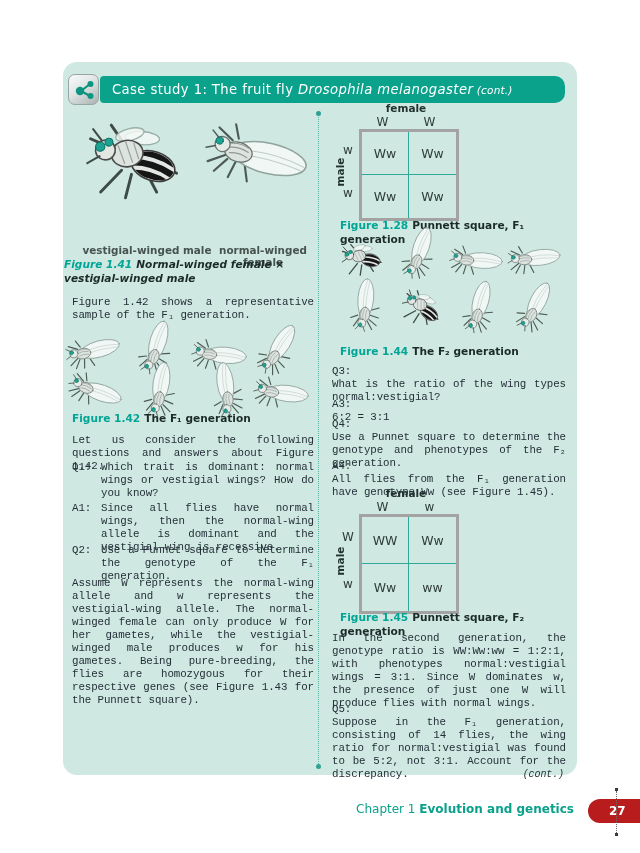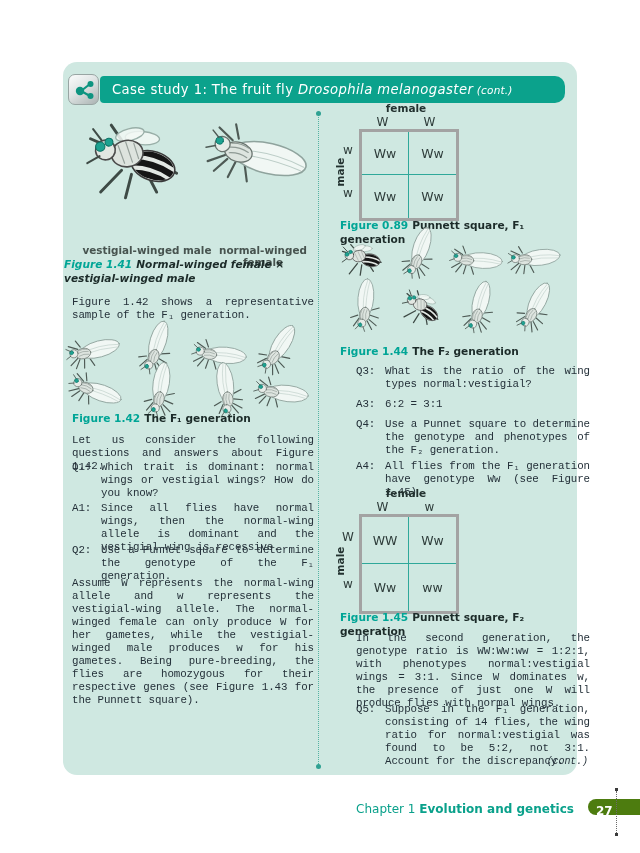--- a/index.html
+++ b/index.html
@@ -20,21 +20,21 @@
   
   .divider{position:absolute;left:318px;top:114px;height:652px;border-left:1.5px dotted #54b3a2;}
   .divider::before,.divider::after{content:"";position:absolute;left:-3px;width:5px;height:5px;
       border-radius:50%;background:#2fa192;}
   .divider::before{top:-3px;}
   .divider::after{bottom:-3px;}
   
   .body-txt{position:absolute;font-family:Liberation Mono, monospace;
             font-size:10.8px;line-height:13px;color:#243039;text-align:justify;letter-spacing:-.1px;}
   .lcol{left:72px;width:242px;}
-  .rcol{left:356px;width:234px;}
+  .rcol{left:332px;width:234px;flex-direction:column;}
   .qa{display:flex;}
   .qa-l{flex:none;width:29px;}
   .qa-t{flex:1;text-align:justify;}
   .cont-note{position:absolute;right:2px;bottom:0;font-style:italic;font-size:10px;color:#243039;}
   
   .cap{position:absolute;font-size:10.6px;line-height:13.5px;font-weight:bold;color:#1c2b29;}
   .cap .cap-l{color:#00a596;margin-right:4px;}
   .flabels{position:absolute;left:72px;top:244px;width:240px;display:flex;
            font-size:10.4px;font-weight:bold;color:#47534f;}
   .flabels span:first-child{width:134px;text-align:center;margin-left:8px;}
@@ -57,23 +57,23 @@
   .pn-cell:nth-child(2n){border-right:none;}
   .pn-cell:nth-child(n+3){border-bottom:none;}
   .punnett.tall .pn-grid{grid-template-rows:47px 47px;}
   .punnett.tall .pn-rowheads span{height:47px;line-height:47px;}
   .punnett.tall .pn-side{top:68px;}
   
   .fly{position:absolute;overflow:visible;}
   
   .footer-chapter{position:absolute;right:66px;top:802px;font-size:12px;color:#0aa18b;}
   .footer-chapter b{font-weight:bold;}
-  .page-tab{position:absolute;right:0;top:799px;width:52px;height:16px;background:#4d7c0f;
+  .page-tab{position:absolute;right:0;top:799px;width:52px;height:24px;background:#b91c1c;
             border-radius:12px 0 0 12px;color:#fff;font-weight:bold;font-size:12px;
-            line-height:24px;padding-left:8px;box-sizing:border-box;}
+            line-height:24px;padding-left:21px;box-sizing:border-box;}
   .trim{position:absolute;left:616px;top:791px;height:42px;border-left:1px dotted #6b6b6b;}
   .trim::before,.trim::after{content:"";position:absolute;left:-2px;width:3px;height:3px;background:#3a3a3a;}
   .trim::before{top:-3px;}
   .trim::after{bottom:-3px;}
 </style>
 </head>
 <body>
 
 <div class="page">
 
@@ -213,21 +213,21 @@
     </div>
     <div class="pn-grid">
       <div class="pn-cell">Ww</div>
       <div class="pn-cell">Ww</div>
       <div class="pn-cell">Ww</div>
       <div class="pn-cell">Ww</div>
     </div>
   </div>
 
   <div class="cap" style="left:340px;top:219px;width:234px;">
-    <span class="cap-l">Figure 0.89</span><span>Punnett square, F₁ generation</span>
+    <span class="cap-l">Figure 1.28</span><span>Punnett square, F₁ generation</span>
   </div>
 
   <svg class="fly" style="left:334px;top:238px;width:58px;height:40px;transform:rotate(-14deg)">
       <use href="#flyV"></use>
     </svg>
   <svg class="fly" style="left:392px;top:236px;width:56px;height:34px;transform:rotate(-68deg)">
       <use href="#flyN"></use>
     </svg>
   <svg class="fly" style="left:448px;top:244px;width:56px;height:34px;transform:rotate(6deg)">
       <use href="#flyN"></use>

